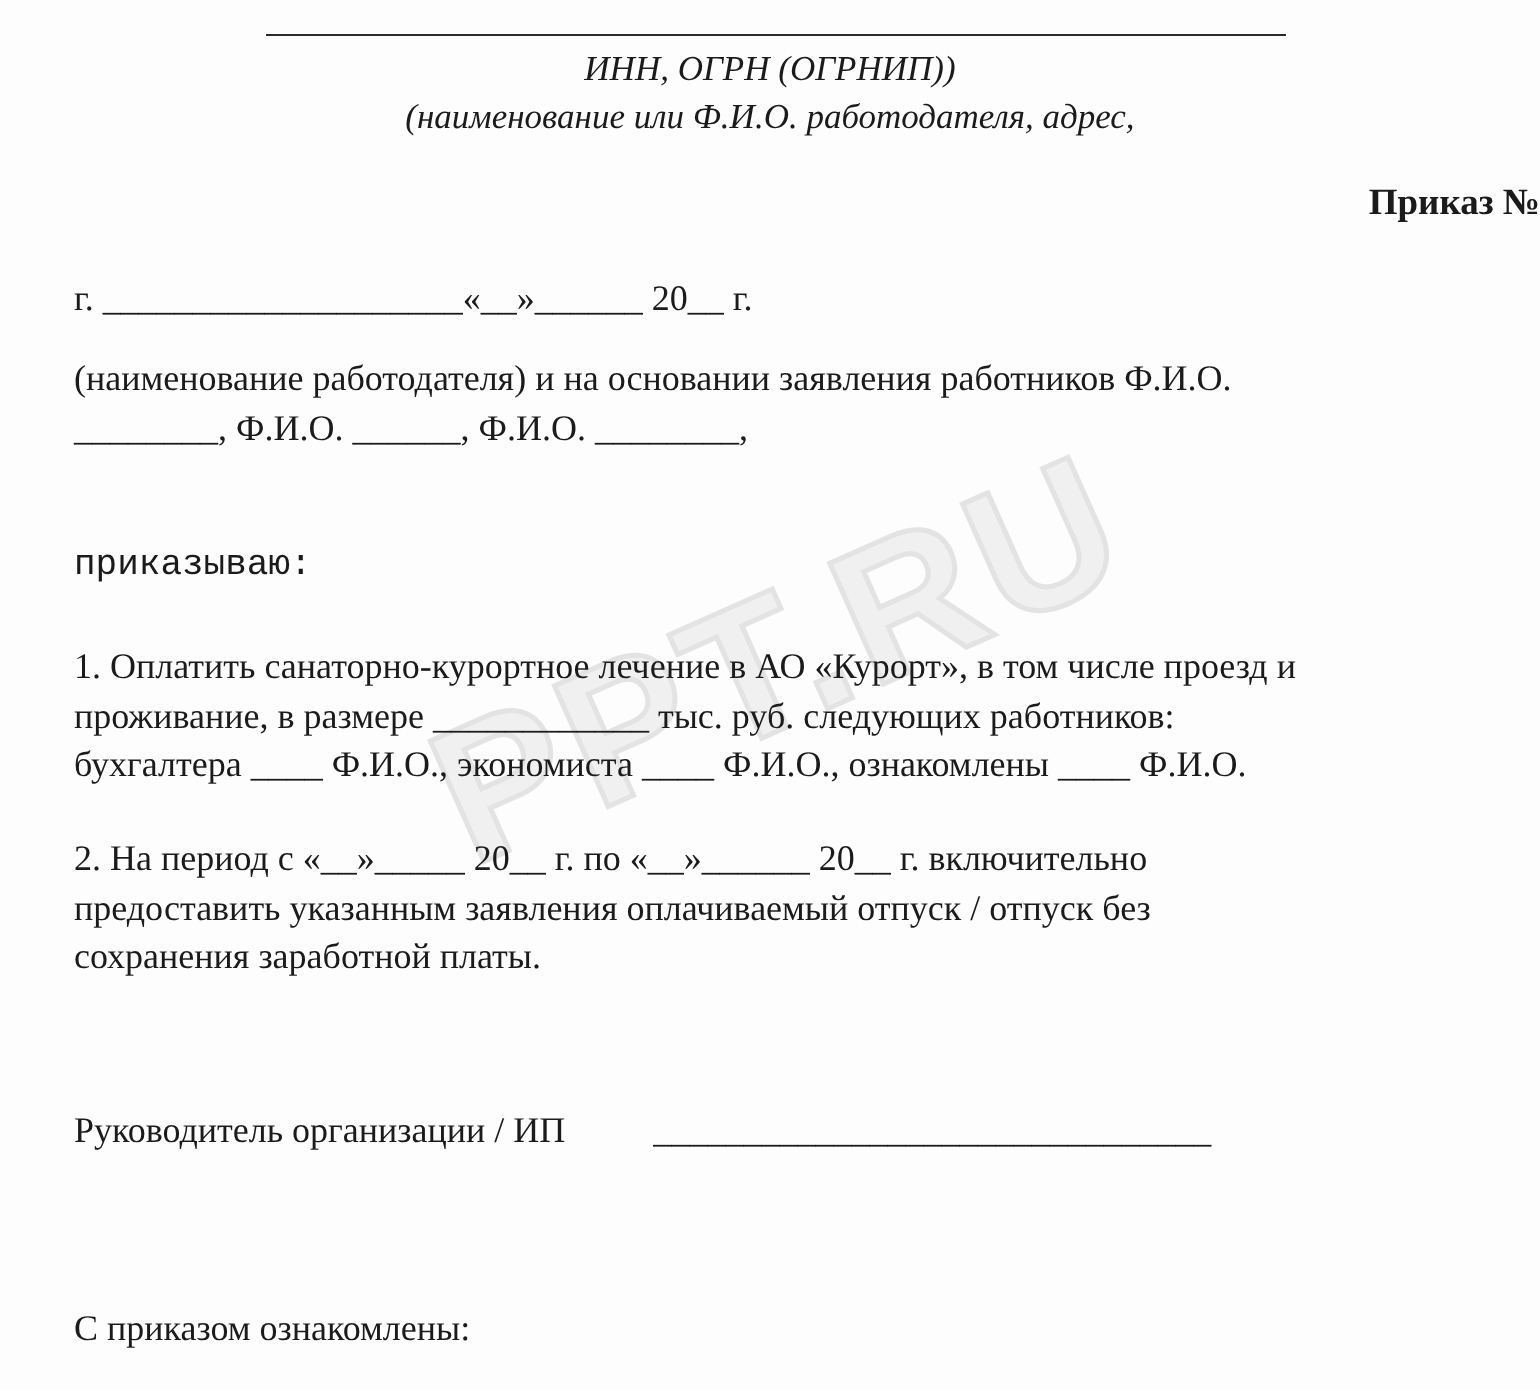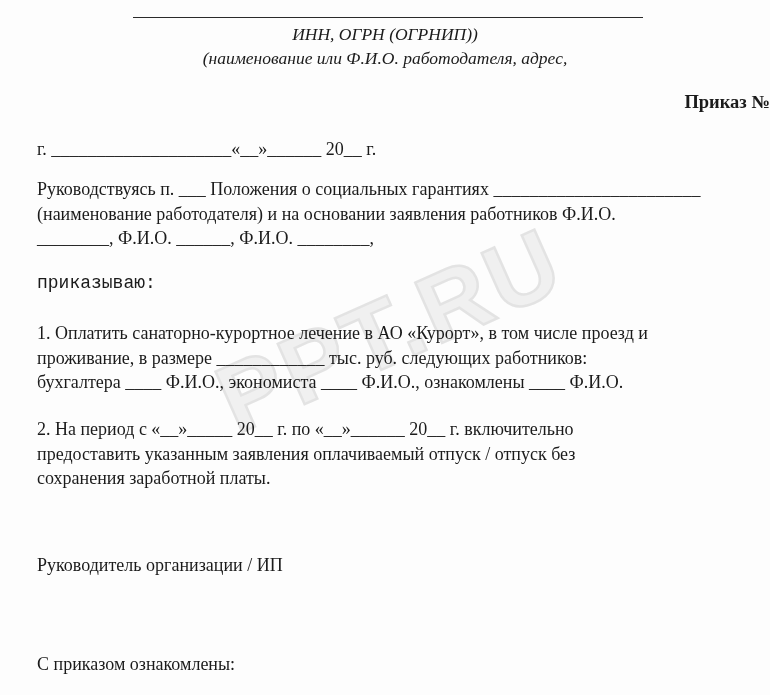--- a/index.html
+++ b/index.html
@@ -110,21 +110,20 @@
     </div>
 
     <div class="doc-title">Приказ №</div>
 
     <div class="meta-row">
       <span>г. ____________________</span>
       <span>«__»______ 20__ г.</span>
     </div>
 
     <div class="para para-intro">
-      <div>Руководствуясь п. ___ Положения о социальных гарантиях _______________________</div>
       <div>(наименование работодателя) и на основании заявления работников Ф.И.О.</div>
       <div>________, Ф.И.О. ______, Ф.И.О. ________,</div>
     </div>
 
     <div class="order-word">приказываю:</div>
 
     <div class="para para-item1">
       <div>1. Оплатить санаторно-курортное лечение в АО «Курорт», в том числе проезд и</div>
       <div>проживание, в размере ____________ тыс. руб. следующих работников:</div>
       <div>бухгалтера ____ Ф.И.О., экономиста ____ Ф.И.О., ознакомлены ____ Ф.И.О.</div>
@@ -132,18 +131,19 @@
 
     <div class="para para-item2">
       <div>2. На период с «__»_____ 20__ г. по «__»______ 20__ г. включительно</div>
       <div>предоставить указанным заявления оплачиваемый отпуск / отпуск без</div>
       <div>сохранения заработной платы.</div>
     </div>
 
     <div class="signature-row">
       <span>Руководитель организации / ИП</span>
       <span class="signature-gap"></span>
+      <span>_______________________________</span>
     </div>
 
     <div class="footer-line">С приказом ознакомлены:</div>
 
   </div>
 </div>
 
 </body></html>

